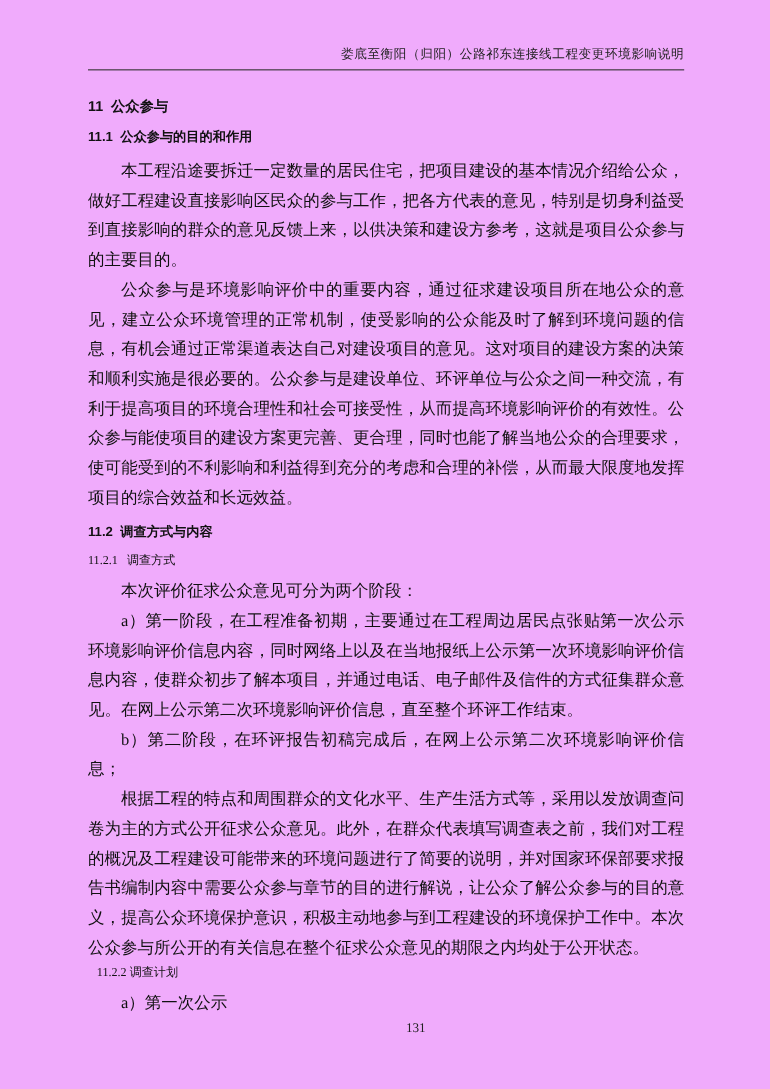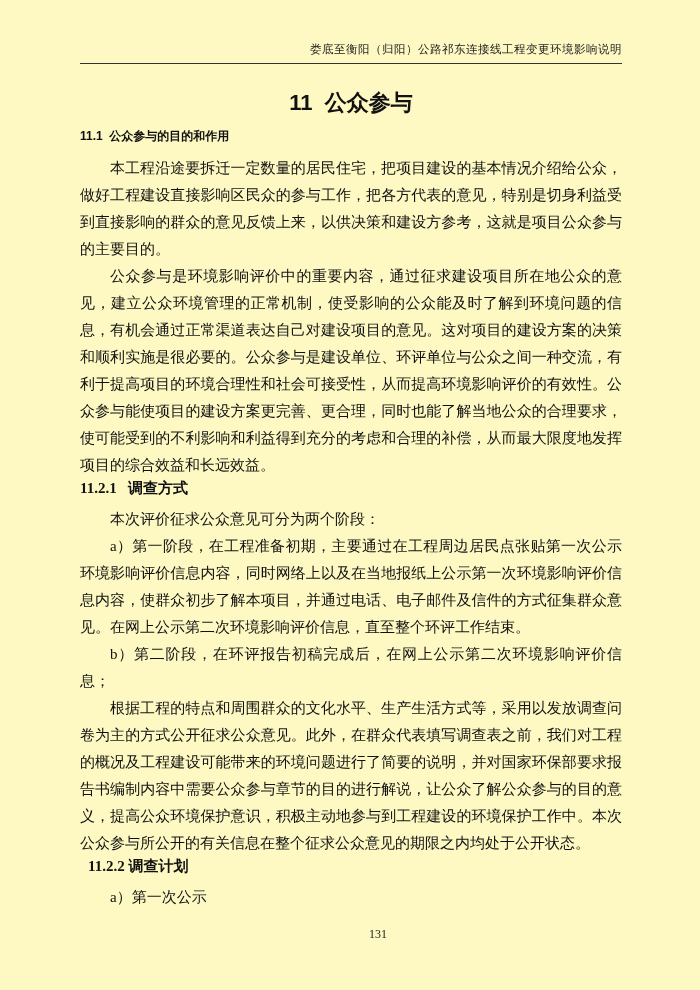--- a/index.html
+++ b/index.html
@@ -5,21 +5,21 @@
   html, body {
     margin: 0;
     padding: 0;
     background: #ffffff;
   }
   .page {
     position: relative;
     width: 700px;
     height: 990px;
     margin: 0 auto;
-    background: #fef9c3;
+    background: #f0abfc;
     color: #1a1a1a;
     font-family: "Liberation Serif", "DejaVu Serif", serif;
     overflow: hidden;
     box-sizing: border-box;
   }
   .running-header {
     position: absolute;
     top: 42px;
     left: 80px;
     right: 78px;
@@ -32,38 +32,37 @@
   }
   .content {
     position: absolute;
     top: 70px;
     left: 80px;
     right: 78px;
   }
   .h-chapter {
     font-family: "Liberation Sans", "DejaVu Sans", sans-serif;
     font-weight: bold;
-    font-size: 22px;
+    font-size: 13px;
     margin: 18px 0 10px 0;
     white-space: pre-wrap;
     color: #111111;
-    text-align: center;
   }
   .h-section {
     font-family: Liberation Sans, sans-serif;
     font-weight: bold;
     font-size: 12px;
     margin: 8px 0 10px 0;
     white-space: pre-wrap;
     color: #111111;
   }
   .h-sub {
     font-family: "Liberation Serif", "DejaVu Serif", serif;
-    font-weight: bold;
-    font-size: 15px;
+    font-weight: normal;
+    font-size: 11px;
     margin: 0 0 8px 0;
     white-space: pre-wrap;
     color: #111111;
   }
   .h-sub.indented {
     margin-left: 8px;
   }
   .para {
     font-size: 15px;
     line-height: 27px;
@@ -95,20 +94,21 @@
   <div class="content">
 
     <h1 class="h-chapter">11  公众参与</h1>
 
     <h2 class="h-section">11.1  公众参与的目的和作用</h2>
 
     <p class="para">本工程沿途要拆迁一定数量的居民住宅，把项目建设的基本情况介绍给公众，做好工程建设直接影响区民众的参与工作，把各方代表的意见，特别是切身利益受到直接影响的群众的意见反馈上来，以供决策和建设方参考，这就是项目公众参与的主要目的。</p>
 
     <p class="para">公众参与是环境影响评价中的重要内容，通过征求建设项目所在地公众的意见，建立公众环境管理的正常机制，使受影响的公众能及时了解到环境问题的信息，有机会通过正常渠道表达自己对建设项目的意见。这对项目的建设方案的决策和顺利实施是很必要的。公众参与是建设单位、环评单位与公众之间一种交流，有利于提高项目的环境合理性和社会可接受性，从而提高环境影响评价的有效性。公众参与能使项目的建设方案更完善、更合理，同时也能了解当地公众的合理要求，使可能受到的不利影响和利益得到充分的考虑和合理的补偿，从而最大限度地发挥项目的综合效益和长远效益。</p>
 
+    <h2 class="h-section">11.2  调查方式与内容</h2>
 
     <h3 class="h-sub">11.2.1   调查方式</h3>
 
     <p class="para">本次评价征求公众意见可分为两个阶段：</p>
 
     <p class="para">a）第一阶段，在工程准备初期，主要通过在工程周边居民点张贴第一次公示环境影响评价信息内容，同时网络上以及在当地报纸上公示第一次环境影响评价信息内容，使群众初步了解本项目，并通过电话、电子邮件及信件的方式征集群众意见。在网上公示第二次环境影响评价信息，直至整个环评工作结束。</p>
 
     <p class="para">b）第二阶段，在环评报告初稿完成后，在网上公示第二次环境影响评价信息；</p>
 
     <p class="para">根据工程的特点和周围群众的文化水平、生产生活方式等，采用以发放调查问卷为主的方式公开征求公众意见。此外，在群众代表填写调查表之前，我们对工程的概况及工程建设可能带来的环境问题进行了简要的说明，并对国家环保部要求报告书编制内容中需要公众参与章节的目的进行解说，让公众了解公众参与的目的意义，提高公众环境保护意识，积极主动地参与到工程建设的环境保护工作中。本次公众参与所公开的有关信息在整个征求公众意见的期限之内均处于公开状态。</p>

